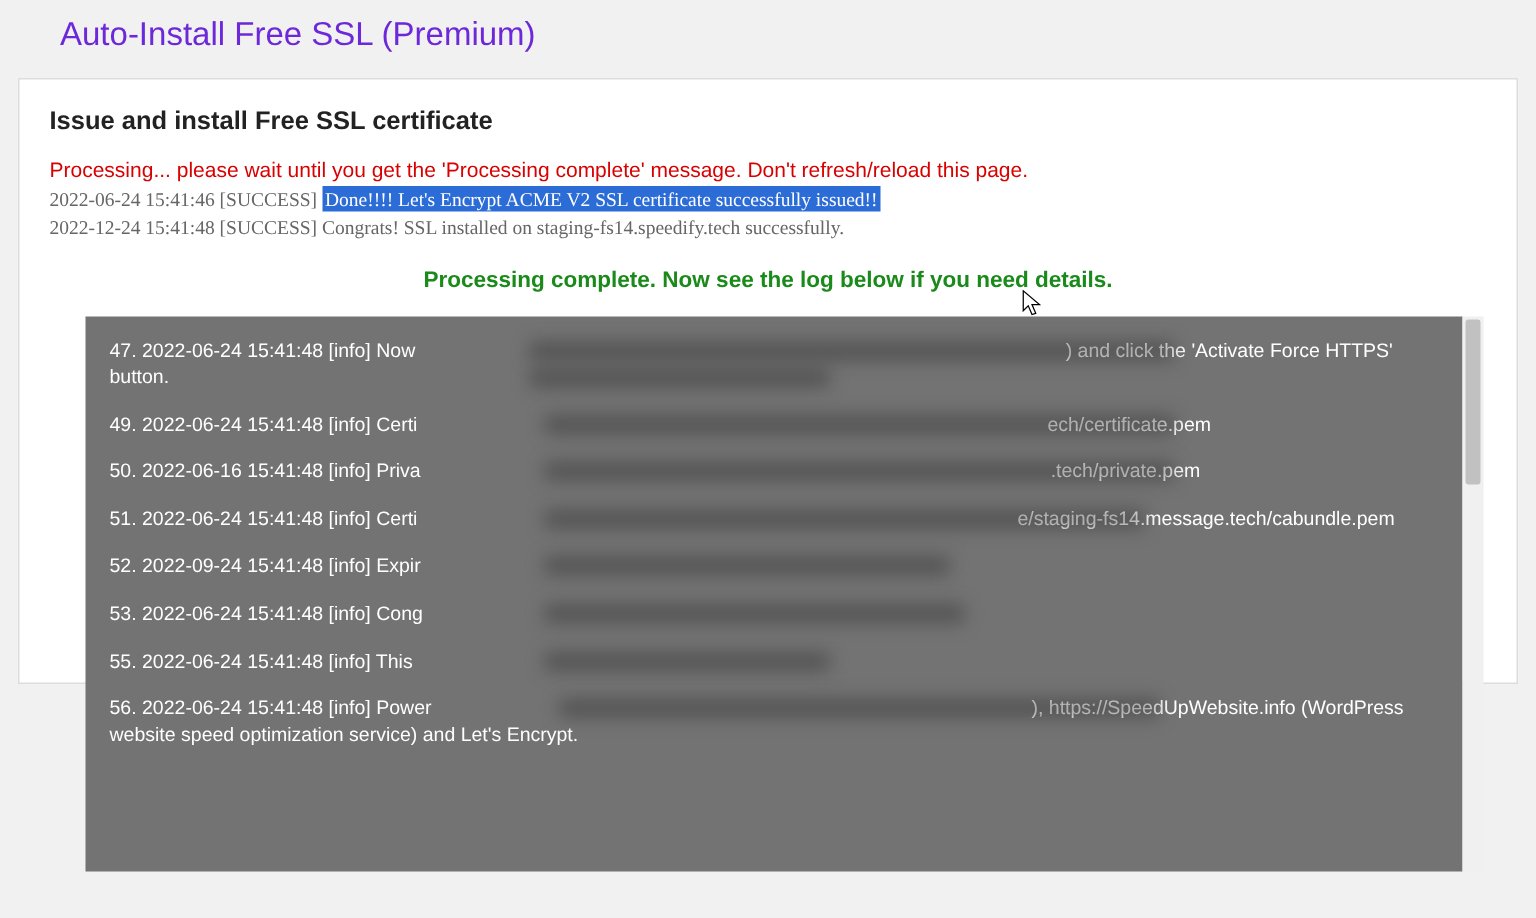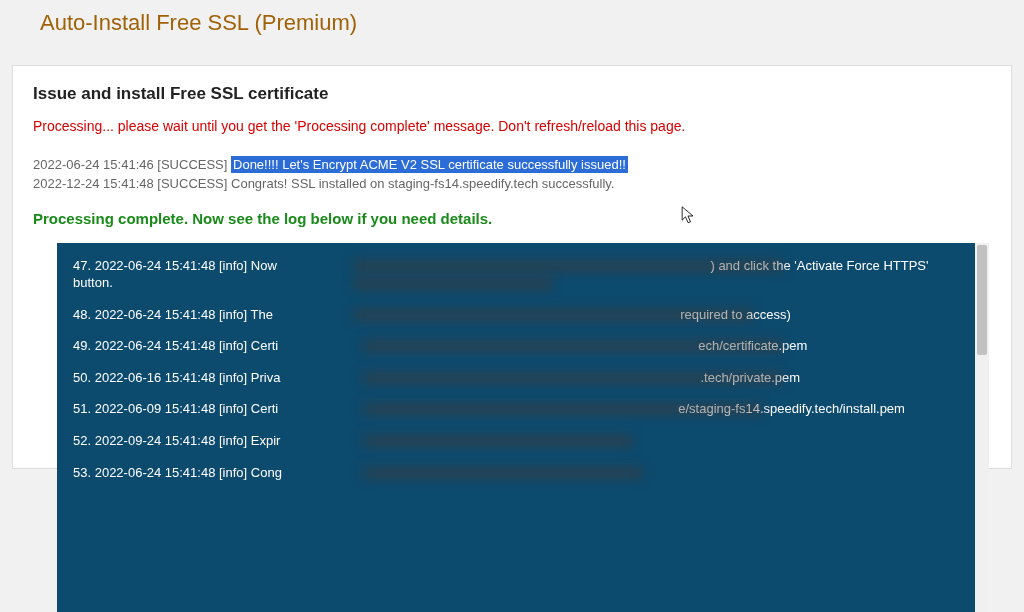--- a/index.html
+++ b/index.html
@@ -9,68 +9,70 @@
     font-family: Arial, Helvetica, sans-serif;
     background: #f1f1f1;
     color: #333;
     width: 1024px;
     height: 612px;
     overflow: hidden;
   }
   .page-title {
     font-size: 22px;
     font-weight: 400;
-    color: #a16207;
-    padding: 10px 0 29px 40px;
+    color: #6d28d9;
+    padding: 10px 0 16px 40px;
   }
   .panel {
     background: #ffffff;
     border: 1px solid #ddd;
     margin: 0 0 0 12px;
     width: 1000px;
     height: 404px;
     padding: 18px 20px 0 20px;
     position: relative;
   }
   .section-heading {
     font-size: 17px;
     font-weight: bold;
     color: #222;
     margin: 0 0 14px 0;
   }
   .processing-msg {
     color: #d80000;
     font-size: 14px;
-    margin-bottom: 22px;
+    margin-bottom: 3px;
   }
   .status-line {
     font-size: 13px;
     color: #666;
     line-height: 1.45;
+    font-family: Liberation Serif, serif;
   }
   .status-line .highlight {
     background: #2b6cd6;
     color: #fff;
     padding: 1px 2px;
   }
   .complete-msg {
     color: #1a8a1a;
     font-weight: bold;
     font-size: 15px;
     margin-top: 16px;
     margin-bottom: 16px;
+    text-align: center;
   }
   .log-wrap {
     position: relative;
     margin-left: 24px;
     width: 932px;
     height: 370px;
   }
   .log-console {
-    background: #0c4a6e;
+    background: #737373;
     color: #fff;
     font-size: 13px;
     width: 918px;
     height: 370px;
     overflow: hidden;
     padding: 14px 16px 0 16px;
     line-height: 1.35;
   }
   .log-entry {
     margin-bottom: 14px;
@@ -133,42 +135,47 @@
   <div class="complete-msg">Processing complete. Now see the log below if you need details.</div>
 
   <div class="log-wrap">
     <div class="log-console" id="log-console">
         <div class="log-entry">
           <div><span>47. 2022-06-24 15:41:48 [info] Now </span><span style="display: inline-block; width: 430px;"></span><span>) and click the 'Activate Force HTTPS' button.</span></div>
           <div class="blur-mid" style="left: 280px; width: 430px;"></div>
           <div class="blur-mid b2" style="left: 280px; width: 200px;"></div>
         </div>
         <div class="log-entry">
-          <div><span>48. 2022-06-24 15:41:48 [info] The </span><span style="display: inline-block; width: 400px;"></span><span> required to access)</span></div>
-          <div class="blur-mid" style="left: 280px; width: 400px;"></div>
-        </div>
-        <div class="log-entry">
           <div><span>49. 2022-06-24 15:41:48 [info] Certi</span><span style="display: inline-block; width: 420px;"></span><span>ech/certificate.pem</span></div>
           <div class="blur-mid" style="left: 290px; width: 420px;"></div>
         </div>
         <div class="log-entry">
           <div><span>50. 2022-06-16 15:41:48 [info] Priva</span><span style="display: inline-block; width: 420px;"></span><span>.tech/private.pem</span></div>
           <div class="blur-mid" style="left: 290px; width: 420px;"></div>
         </div>
         <div class="log-entry">
-          <div><span>51. 2022-06-09 15:41:48 [info] Certi</span><span style="display: inline-block; width: 400px;"></span><span>e/staging-fs14.speedify.tech/install.pem</span></div>
+          <div><span>51. 2022-06-24 15:41:48 [info] Certi</span><span style="display: inline-block; width: 400px;"></span><span>e/staging-fs14.message.tech/cabundle.pem</span></div>
           <div class="blur-mid" style="left: 290px; width: 400px;"></div>
         </div>
         <div class="log-entry">
           <div><span>52. 2022-09-24 15:41:48 [info] Expir</span></div>
           <div class="blur-mid" style="left: 290px; width: 270px;"></div>
         </div>
         <div class="log-entry">
           <div><span>53. 2022-06-24 15:41:48 [info] Cong</span></div>
           <div class="blur-mid" style="left: 290px; width: 280px;"></div>
+        </div>
+        <div class="log-entry">
+          <div><span>55. 2022-06-24 15:41:48 [info] This </span></div>
+          <div class="blur-mid" style="left: 290px; width: 190px;"></div>
+        </div>
+        <div class="log-entry">
+          <div><span>56. 2022-06-24 15:41:48 [info] Power</span><span style="display: inline-block; width: 400px;"></span><span>), https://SpeedUpWebsite.info (WordPress</span></div>
+          <div class="blur-mid" style="left: 300px; width: 400px;"></div>
+          <div><span>website speed optimization service) and Let's Encrypt.</span></div>
         </div>
       </div>
     <div class="scrollbar">
       <div class="scroll-thumb" style="top:2px;height:110px"></div>
     </div>
   </div>
 
   <svg class="cursor" viewBox="0 0 16 24">
     <path d="M1 1 L1 17 L5 13 L8 20 L11 19 L8 12 L14 12 Z" fill="#fff" stroke="#000" stroke-width="1"></path>
   </svg>

